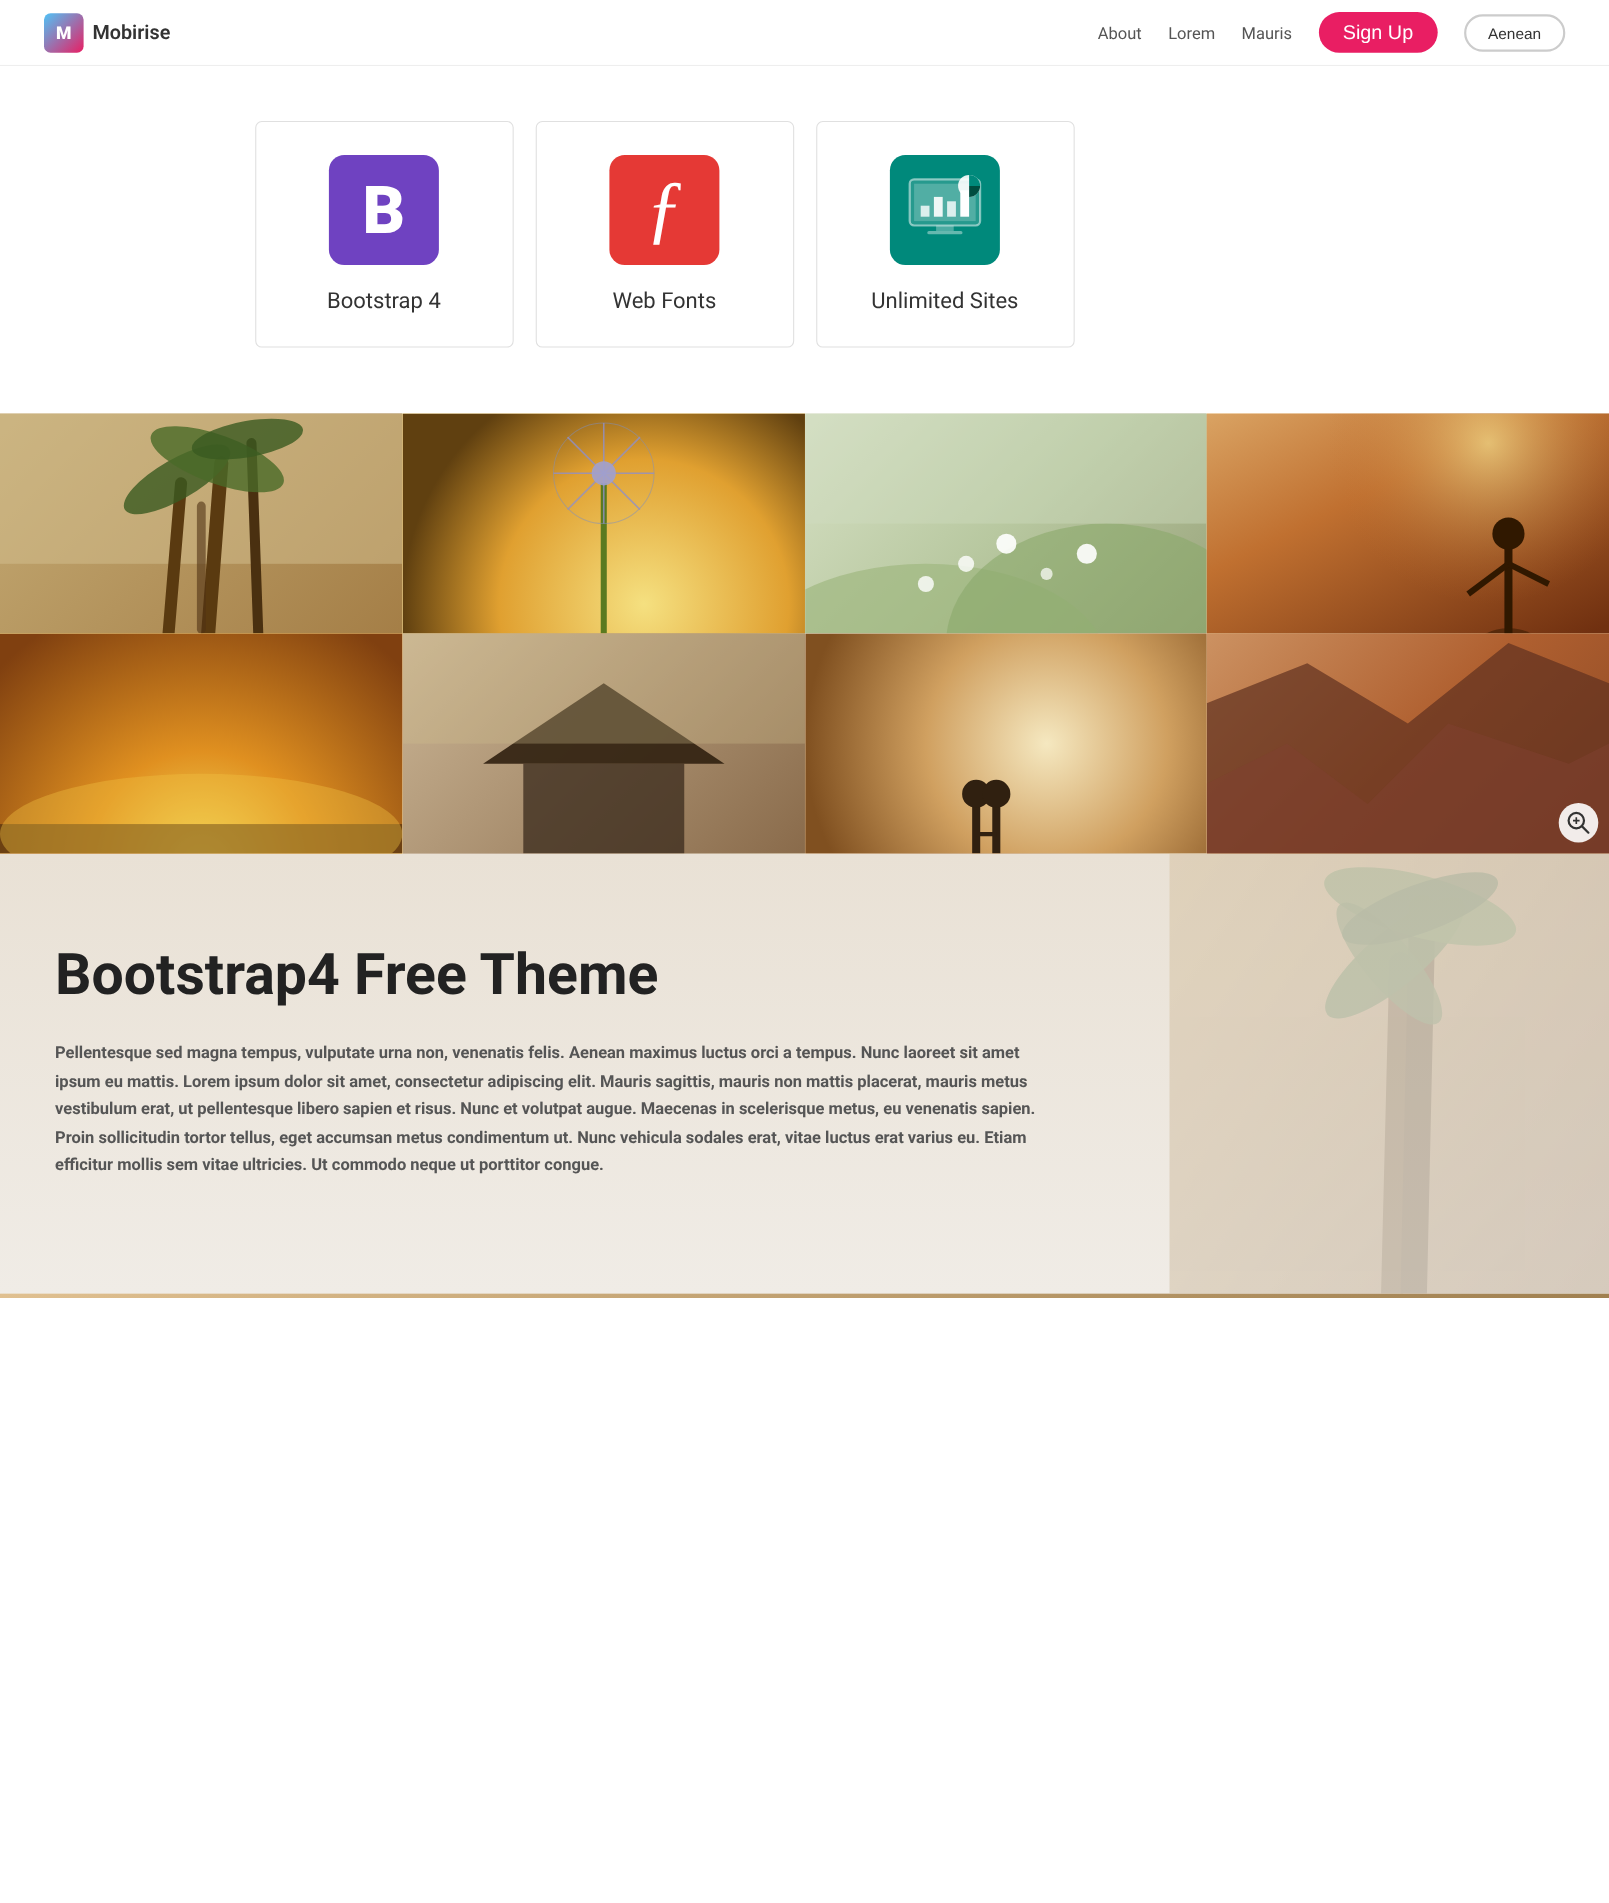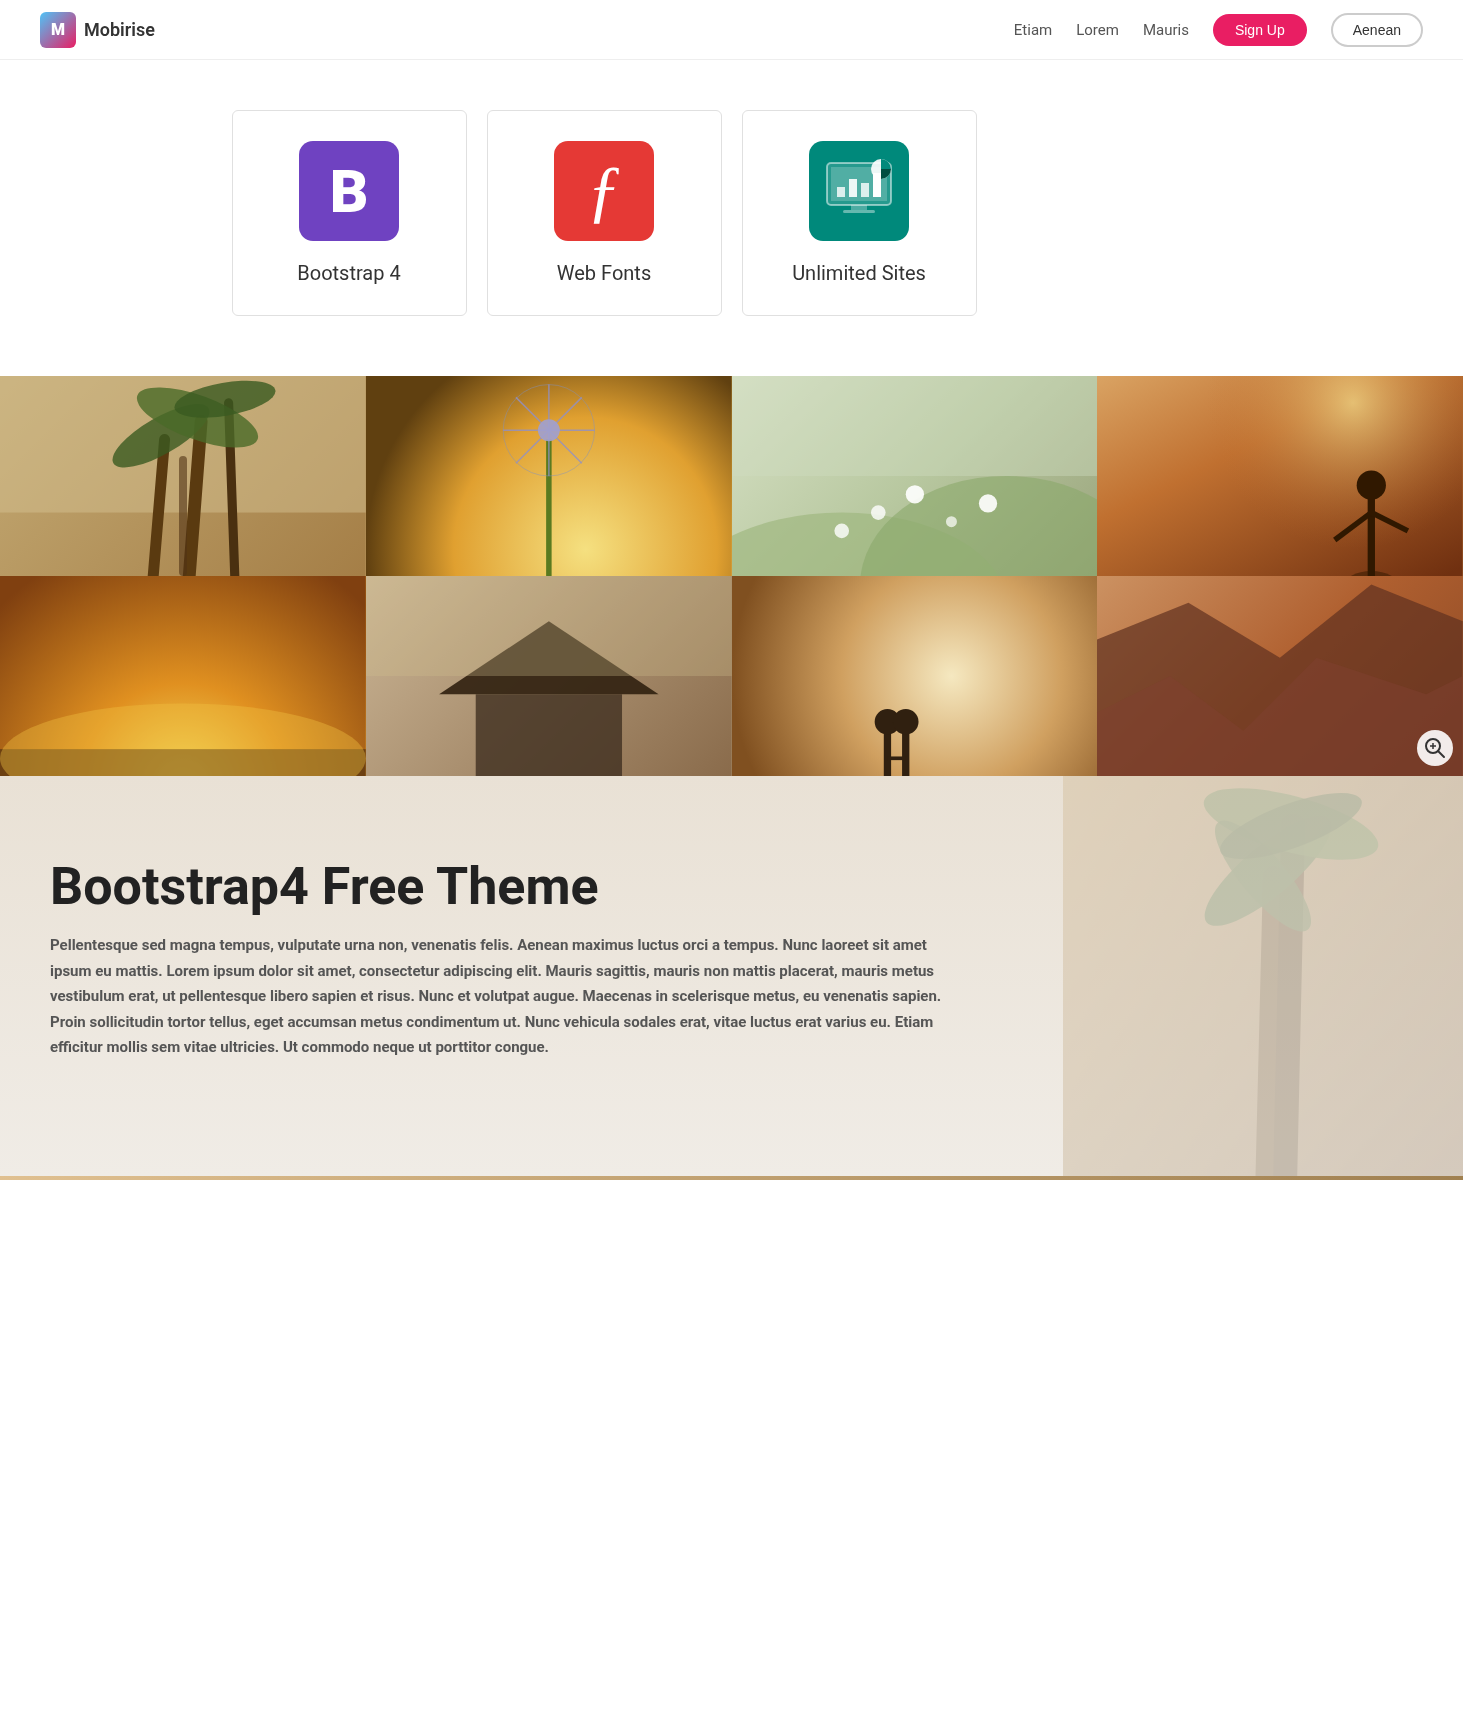--- a/index.html
+++ b/index.html
@@ -46,21 +46,21 @@
       text-decoration: none;
       color: #555;
       font-size: 15px;
     }
     .btn-signup {
       background: #e91e63;
       color: #fff;
       border: none;
       border-radius: 24px;
       padding: 8px 22px;
-      font-size: 14px;
+      font-size: 18px;
       cursor: pointer;
     }
     .btn-login {
       background: transparent;
       color: #333;
       border: 2px solid #ccc;
       border-radius: 24px;
       padding: 7px 20px;
       font-size: 14px;
       cursor: pointer;
@@ -167,21 +167,21 @@
       position: relative;
       padding: 80px 50px 100px;
       background: linear-gradient(to bottom, rgba(200,180,150,0.4), rgba(180,160,130,0.2));
       min-height: 400px;
       overflow: hidden;
     }
     .content-section h2 {
       font-size: 52px;
       font-weight: 700;
       color: #222;
-      margin-bottom: 16px;
+      margin-bottom: 28px;
       max-width: 700px;
     }
     .content-section p {
       font-size: 15px;
       line-height: 1.7;
       color: #555;
       max-width: 900px;
       font-weight: bold;
     }
 
@@ -194,21 +194,21 @@
   </style>
 </head>
 <body>
 
 <nav>
   <a class="nav-brand" href="#">
     <div class="nav-logo">M</div>
     <span>Mobirise</span>
   </a>
   <ul class="nav-links">
-    <li><a href="#">Etiam</a></li>
+    <li><a href="#">About</a></li>
     <li><a href="#">Lorem</a></li>
     <li><a href="#">Mauris</a></li>
     <li><button class="btn-signup">Sign Up</button></li>
     <li><button class="btn-login">Aenean</button></li>
   </ul>
 </nav>
 
 <section class="features-section">
   <div class="features-grid">
 

